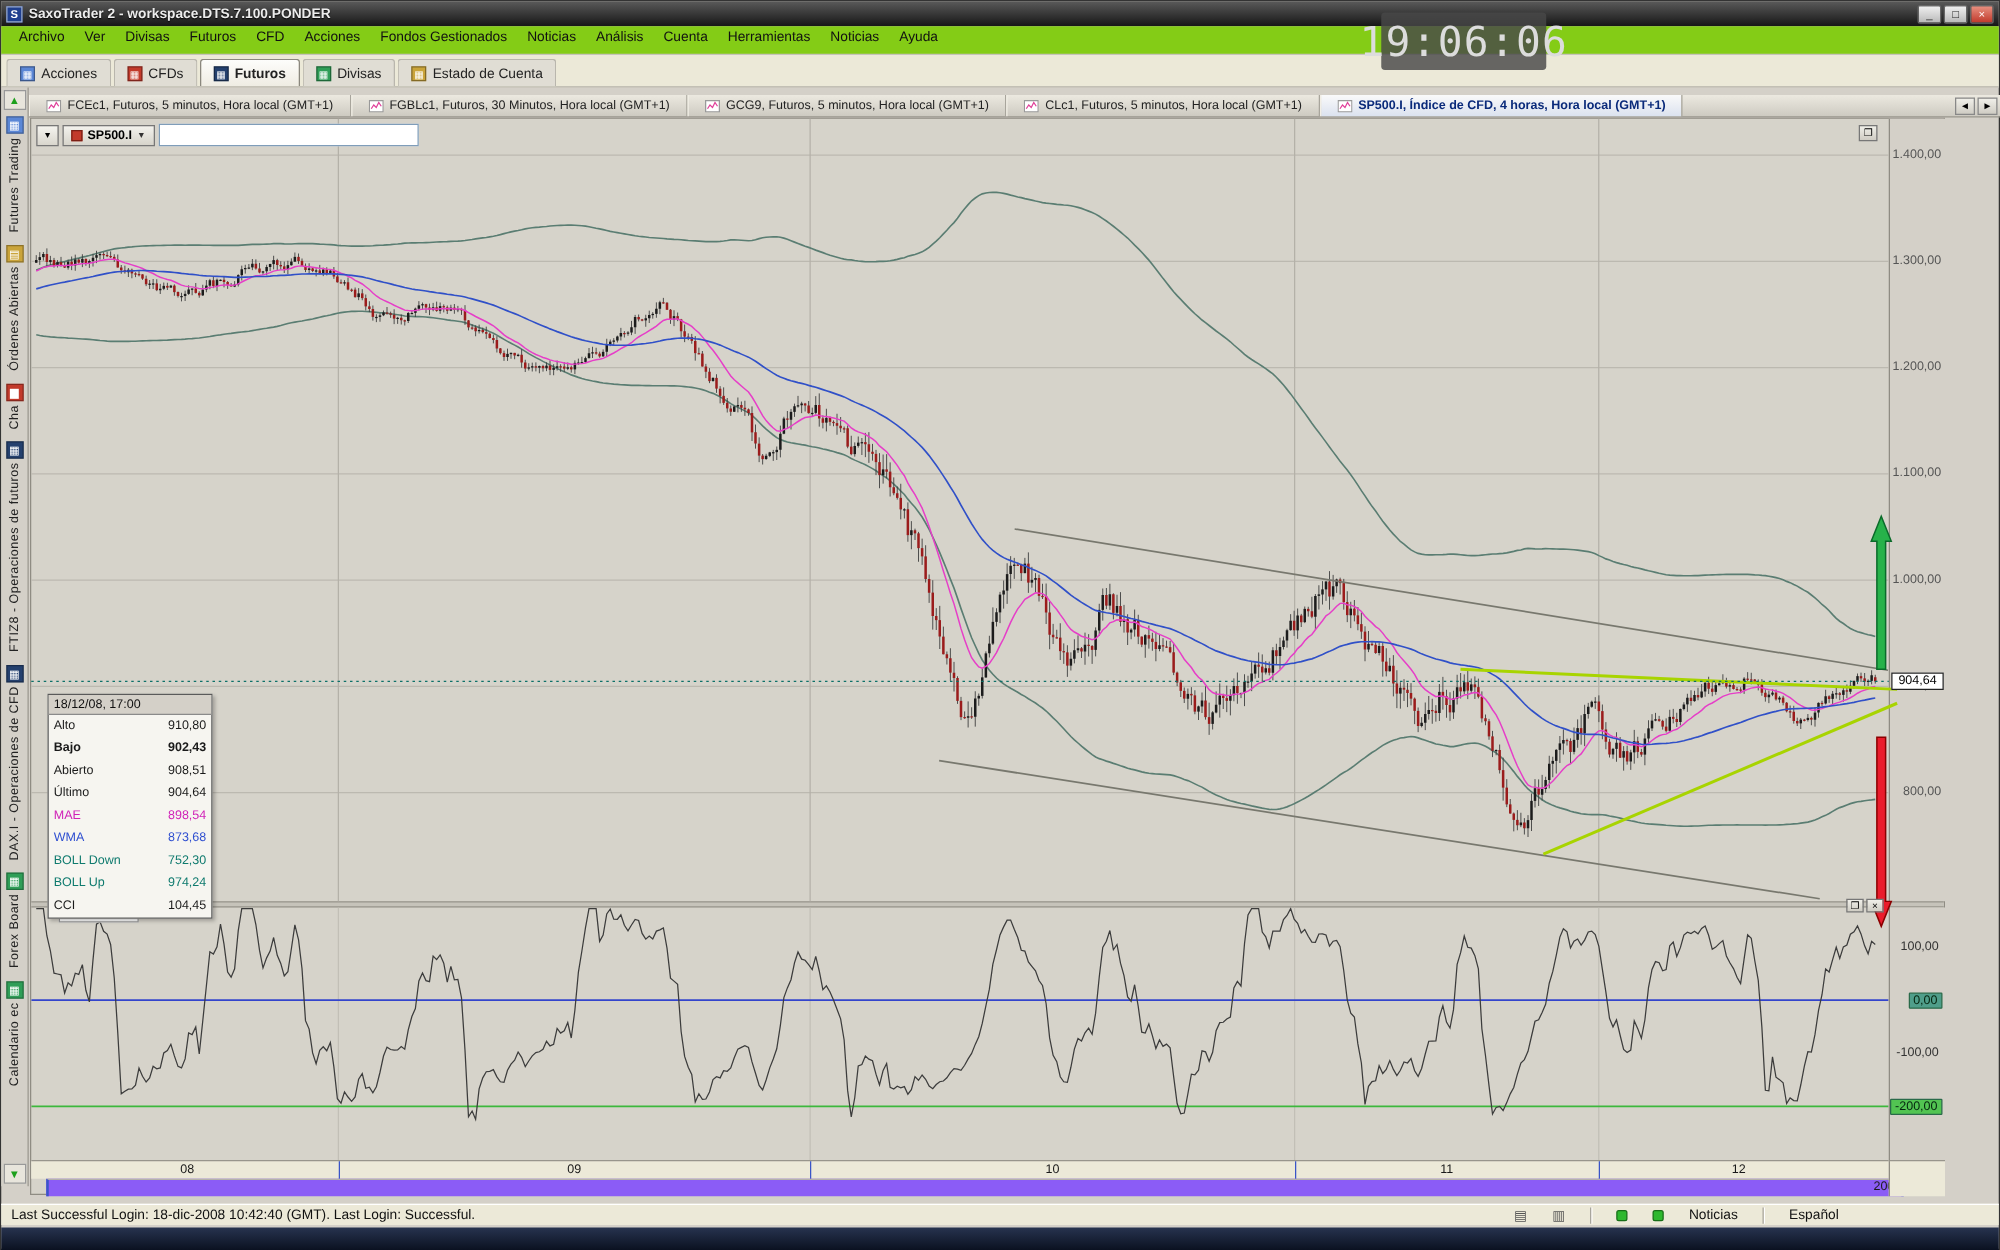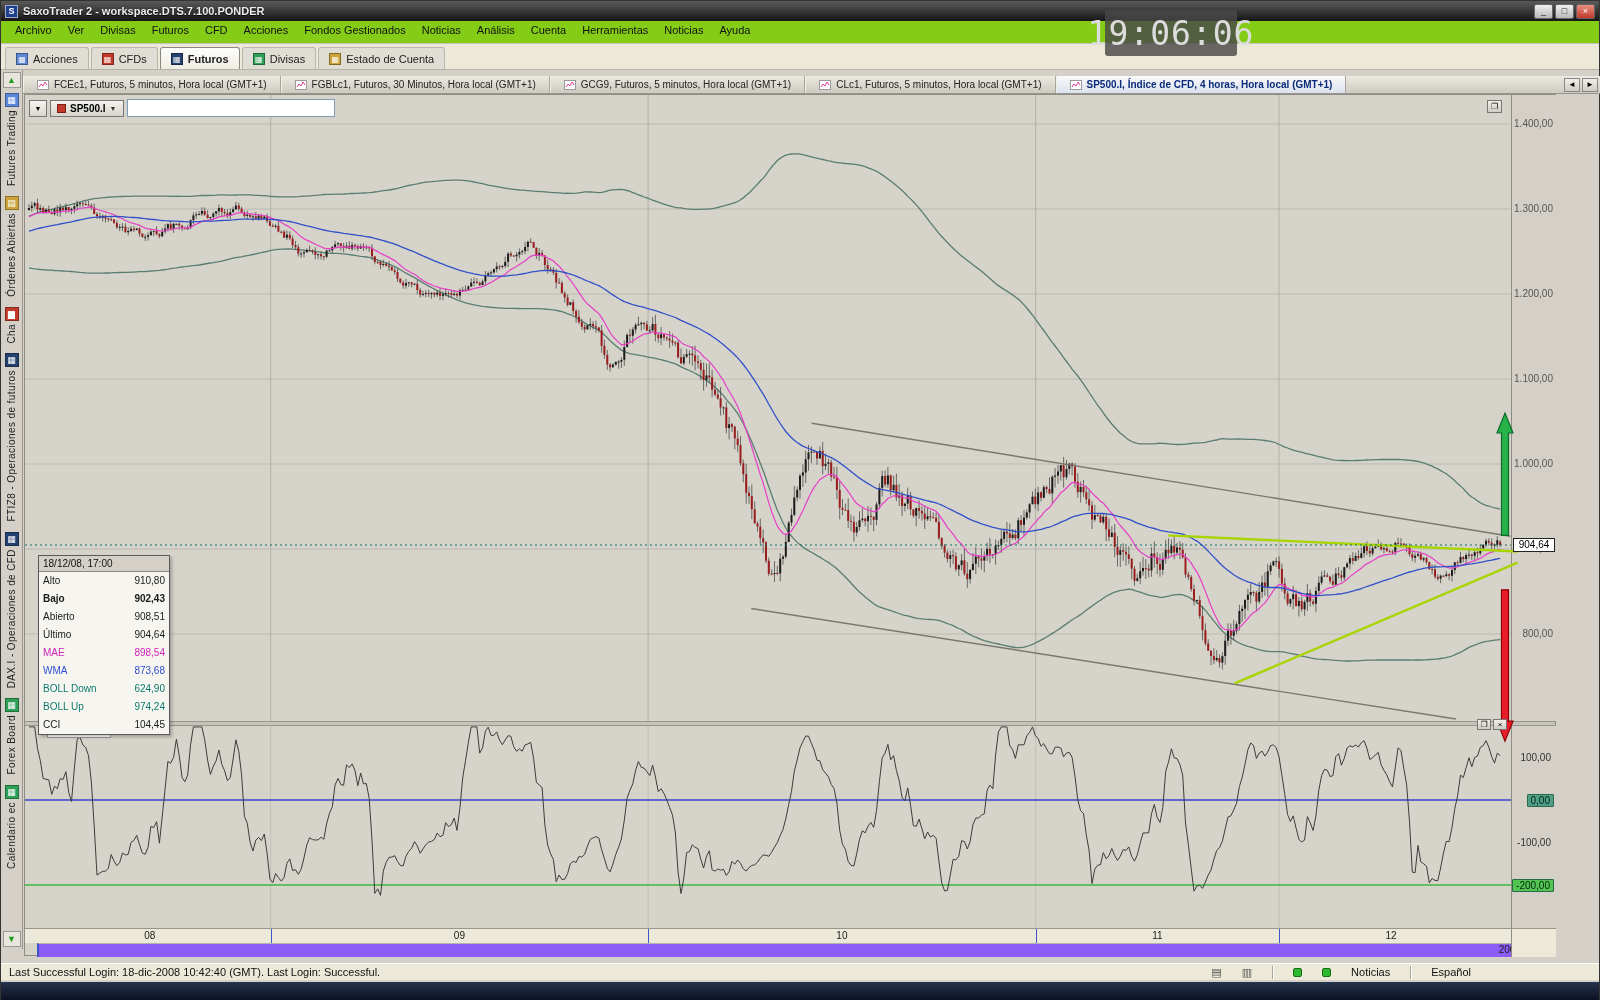--- a/index.html
+++ b/index.html
@@ -1315,21 +1315,21 @@
       <div class="db-row" style="color: rgb(208, 35, 184);">
           <span>MAE</span>
           <span>898,54</span>
         </div>
       <div class="db-row" style="color: rgb(47, 79, 208);">
           <span>WMA</span>
           <span>873,68</span>
         </div>
       <div class="db-row" style="color: rgb(14, 122, 110);">
           <span>BOLL Down</span>
-          <span>624,90</span>
+          <span>752,30</span>
         </div>
       <div class="db-row" style="color: rgb(14, 122, 110);">
           <span>BOLL Up</span>
           <span>974,24</span>
         </div>
       <div class="db-row" style="color: rgb(26, 26, 26);">
           <span>CCI</span>
           <span>104,45</span>
         </div>
     </div>

